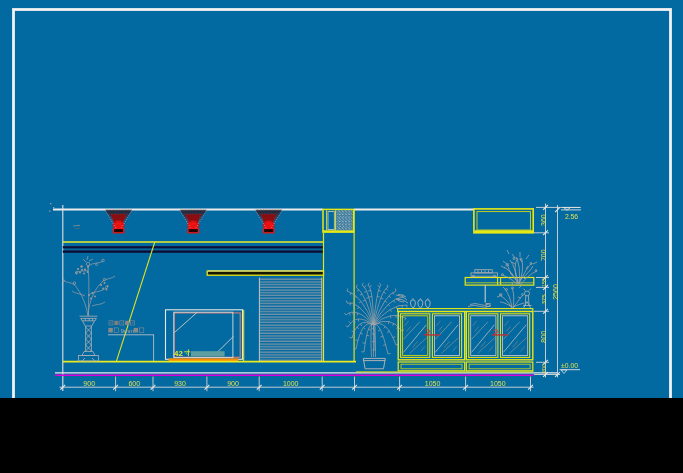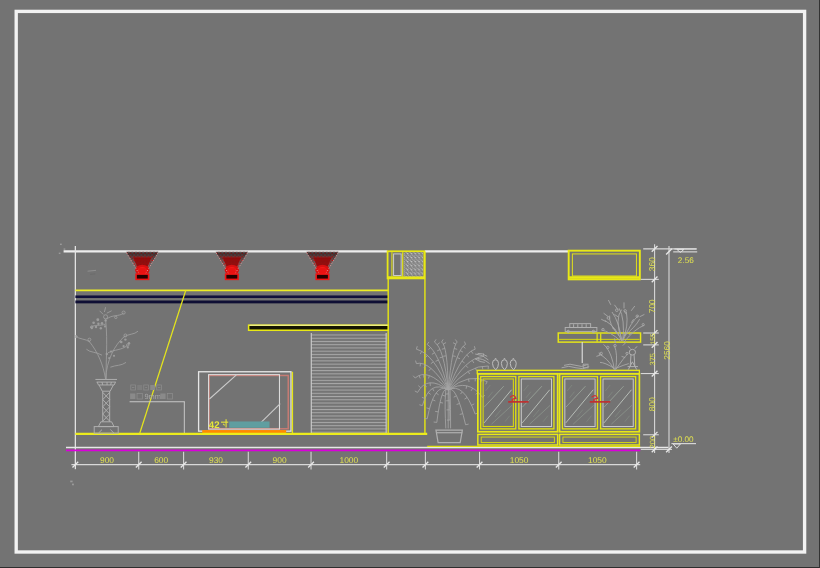--- a/index.html
+++ b/index.html
@@ -1,16 +1,16 @@
 <!DOCTYPE html>
 <html><head>
 <meta charset="utf-8">
 <style>
 html,body{margin:0;padding:0;background:#000;}
-#page{position:relative;width:683px;height:473px;background:#737373;overflow:hidden;
+#page{position:relative;width:683px;height:398px;background:#0369a1;overflow:hidden;
 font-family:"Liberation Sans", sans-serif;}
 svg text{font-family:"Liberation Sans", sans-serif;}
 </style>
 </head>
 <body>
 <div id="page">
 <svg width="683" height="473" viewBox="0 0 683 473">
 <defs>
 <pattern id="speckle" patternUnits="userSpaceOnUse" width="3.2" height="3.4">
 <rect x="0" y="0" width="1.2" height="1.1" fill="#c8c8c8"></rect>

